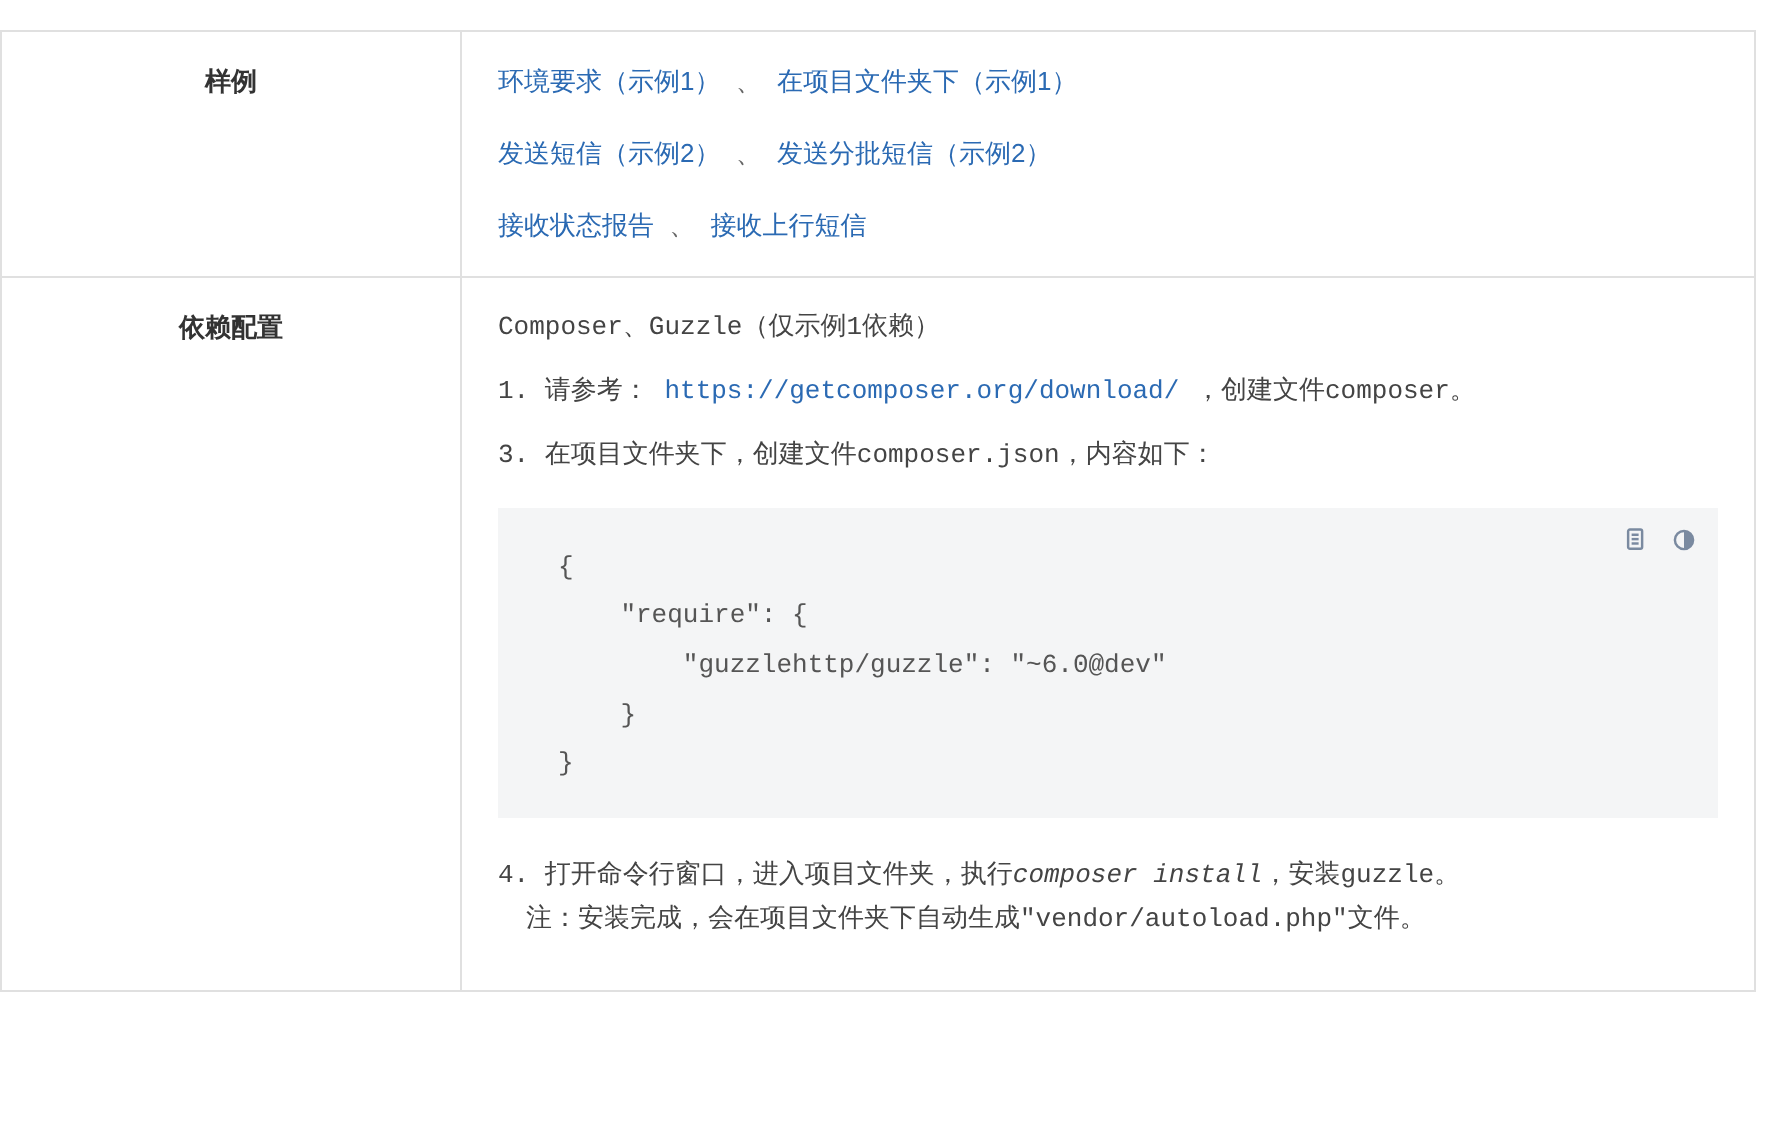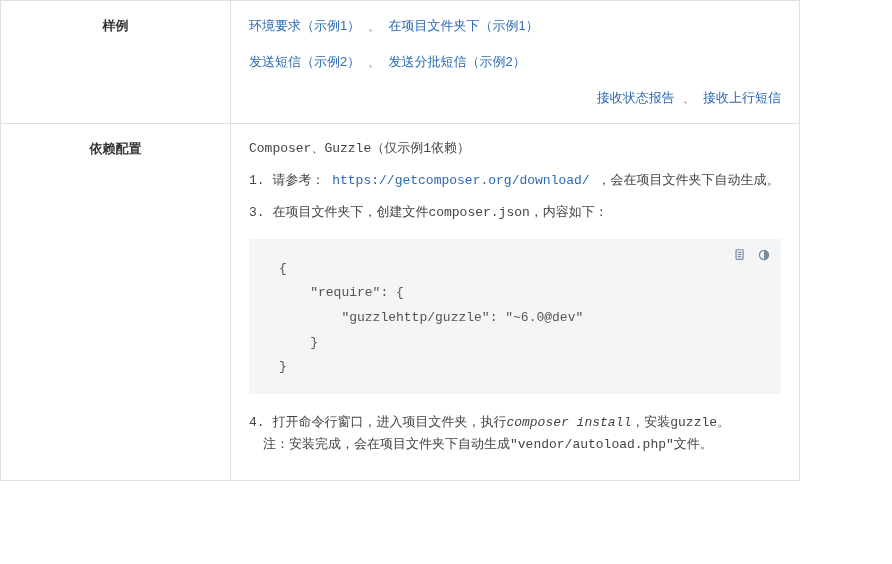--- a/index.html
+++ b/index.html
@@ -6,22 +6,23 @@
   body {
     margin: 0;
     padding: 0;
     font-family: "Microsoft YaHei", "PingFang SC", Arial, sans-serif;
     font-size: 13px;
     line-height: 1.7;
     color: #333;
     background: #fff;
   }
   .table {
-    width: 800px;
+    width: 878px;
     border-collapse: collapse;
+    margin-top: 15px;
   }
   .table td {
     border: 1px solid #e0e0e0;
     padding: 14px 18px;
     vertical-align: top;
   }
   .label-cell {
     width: 230px;
     text-align: center;
     font-weight: bold;
@@ -32,21 +33,21 @@
     background: #fff;
     color: #444;
   }
   .link {
     color: #2b6ab3;
     text-decoration: none;
     cursor: pointer;
   }
   .sep { color: #666; margin: 0 4px; }
   .row-line { margin-bottom: 14px; }
-  .row-line:last-child { margin-bottom: 0; text-align: right; }
+  .row-line:last-child { margin-bottom: 0; }
   .ol-item { margin-bottom: 10px; font-family: Liberation Mono, monospace; }
   .code-block {
     position: relative;
     background: #f4f5f6;
     padding: 18px 20px 14px 30px;
     margin: 14px 0 18px 0;
     font-family: Consolas, "Courier New", monospace;
     font-size: 13px;
     color: #555;
     line-height: 1.9;
@@ -98,21 +99,21 @@
 
 
     <tr>
       <td class="label-cell">依赖配置</td>
       <td class="content-cell">
         <div class="ol-item">Composer、Guzzle（仅示例1依赖）</div>
 
         <div class="ol-item">
           <span>1. 请参考：</span>
           <a class="link">https://getcomposer.org/download/</a>
-          <span>，会在项目文件夹下自动生成。</span>
+          <span>，创建文件composer。</span>
         </div>
 
         <div class="ol-item">3. 在项目文件夹下，创建文件composer.json，内容如下：</div>
 
         <div class="code-block">
           <div class="code-toolbar">
             <span class="icon">
               <svg viewBox="0 0 16 16" width="14" height="14" fill="none" stroke="#7a8aa0" stroke-width="1.4">
                 <rect x="3.5" y="2" width="8" height="11" rx="1"></rect>
                 <line x1="5.5" y1="5" x2="9.5" y2="5"></line>

